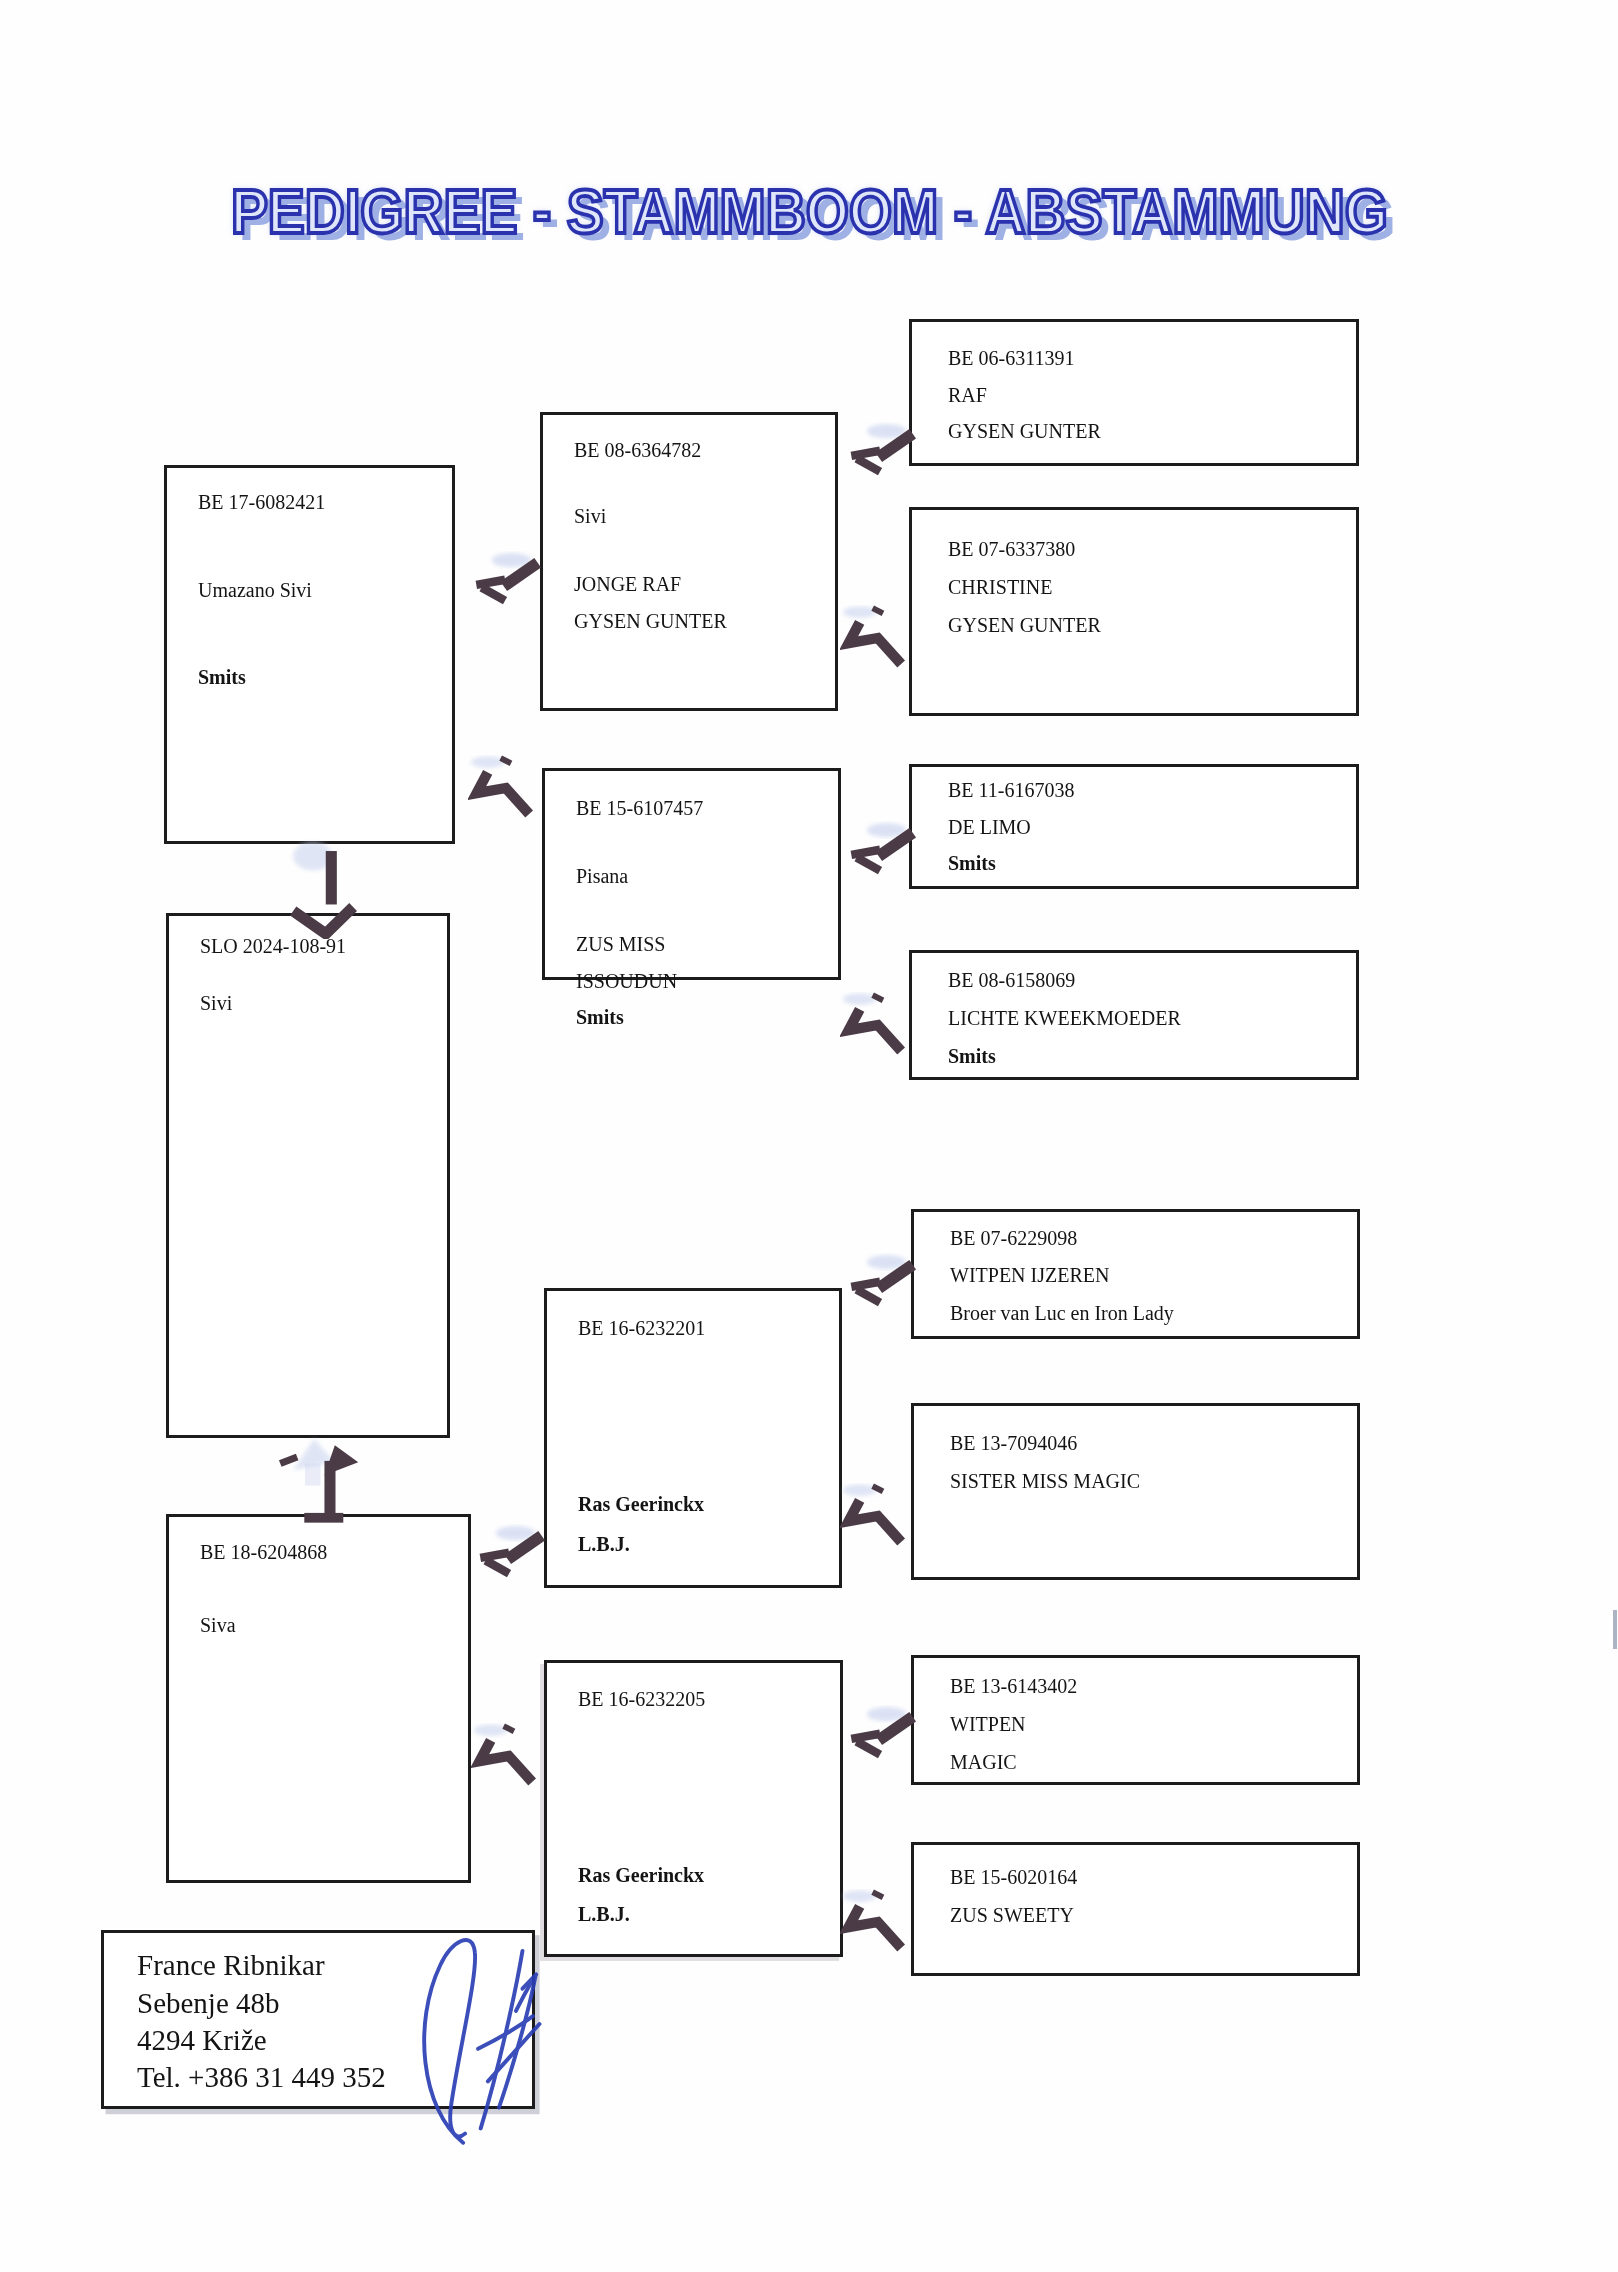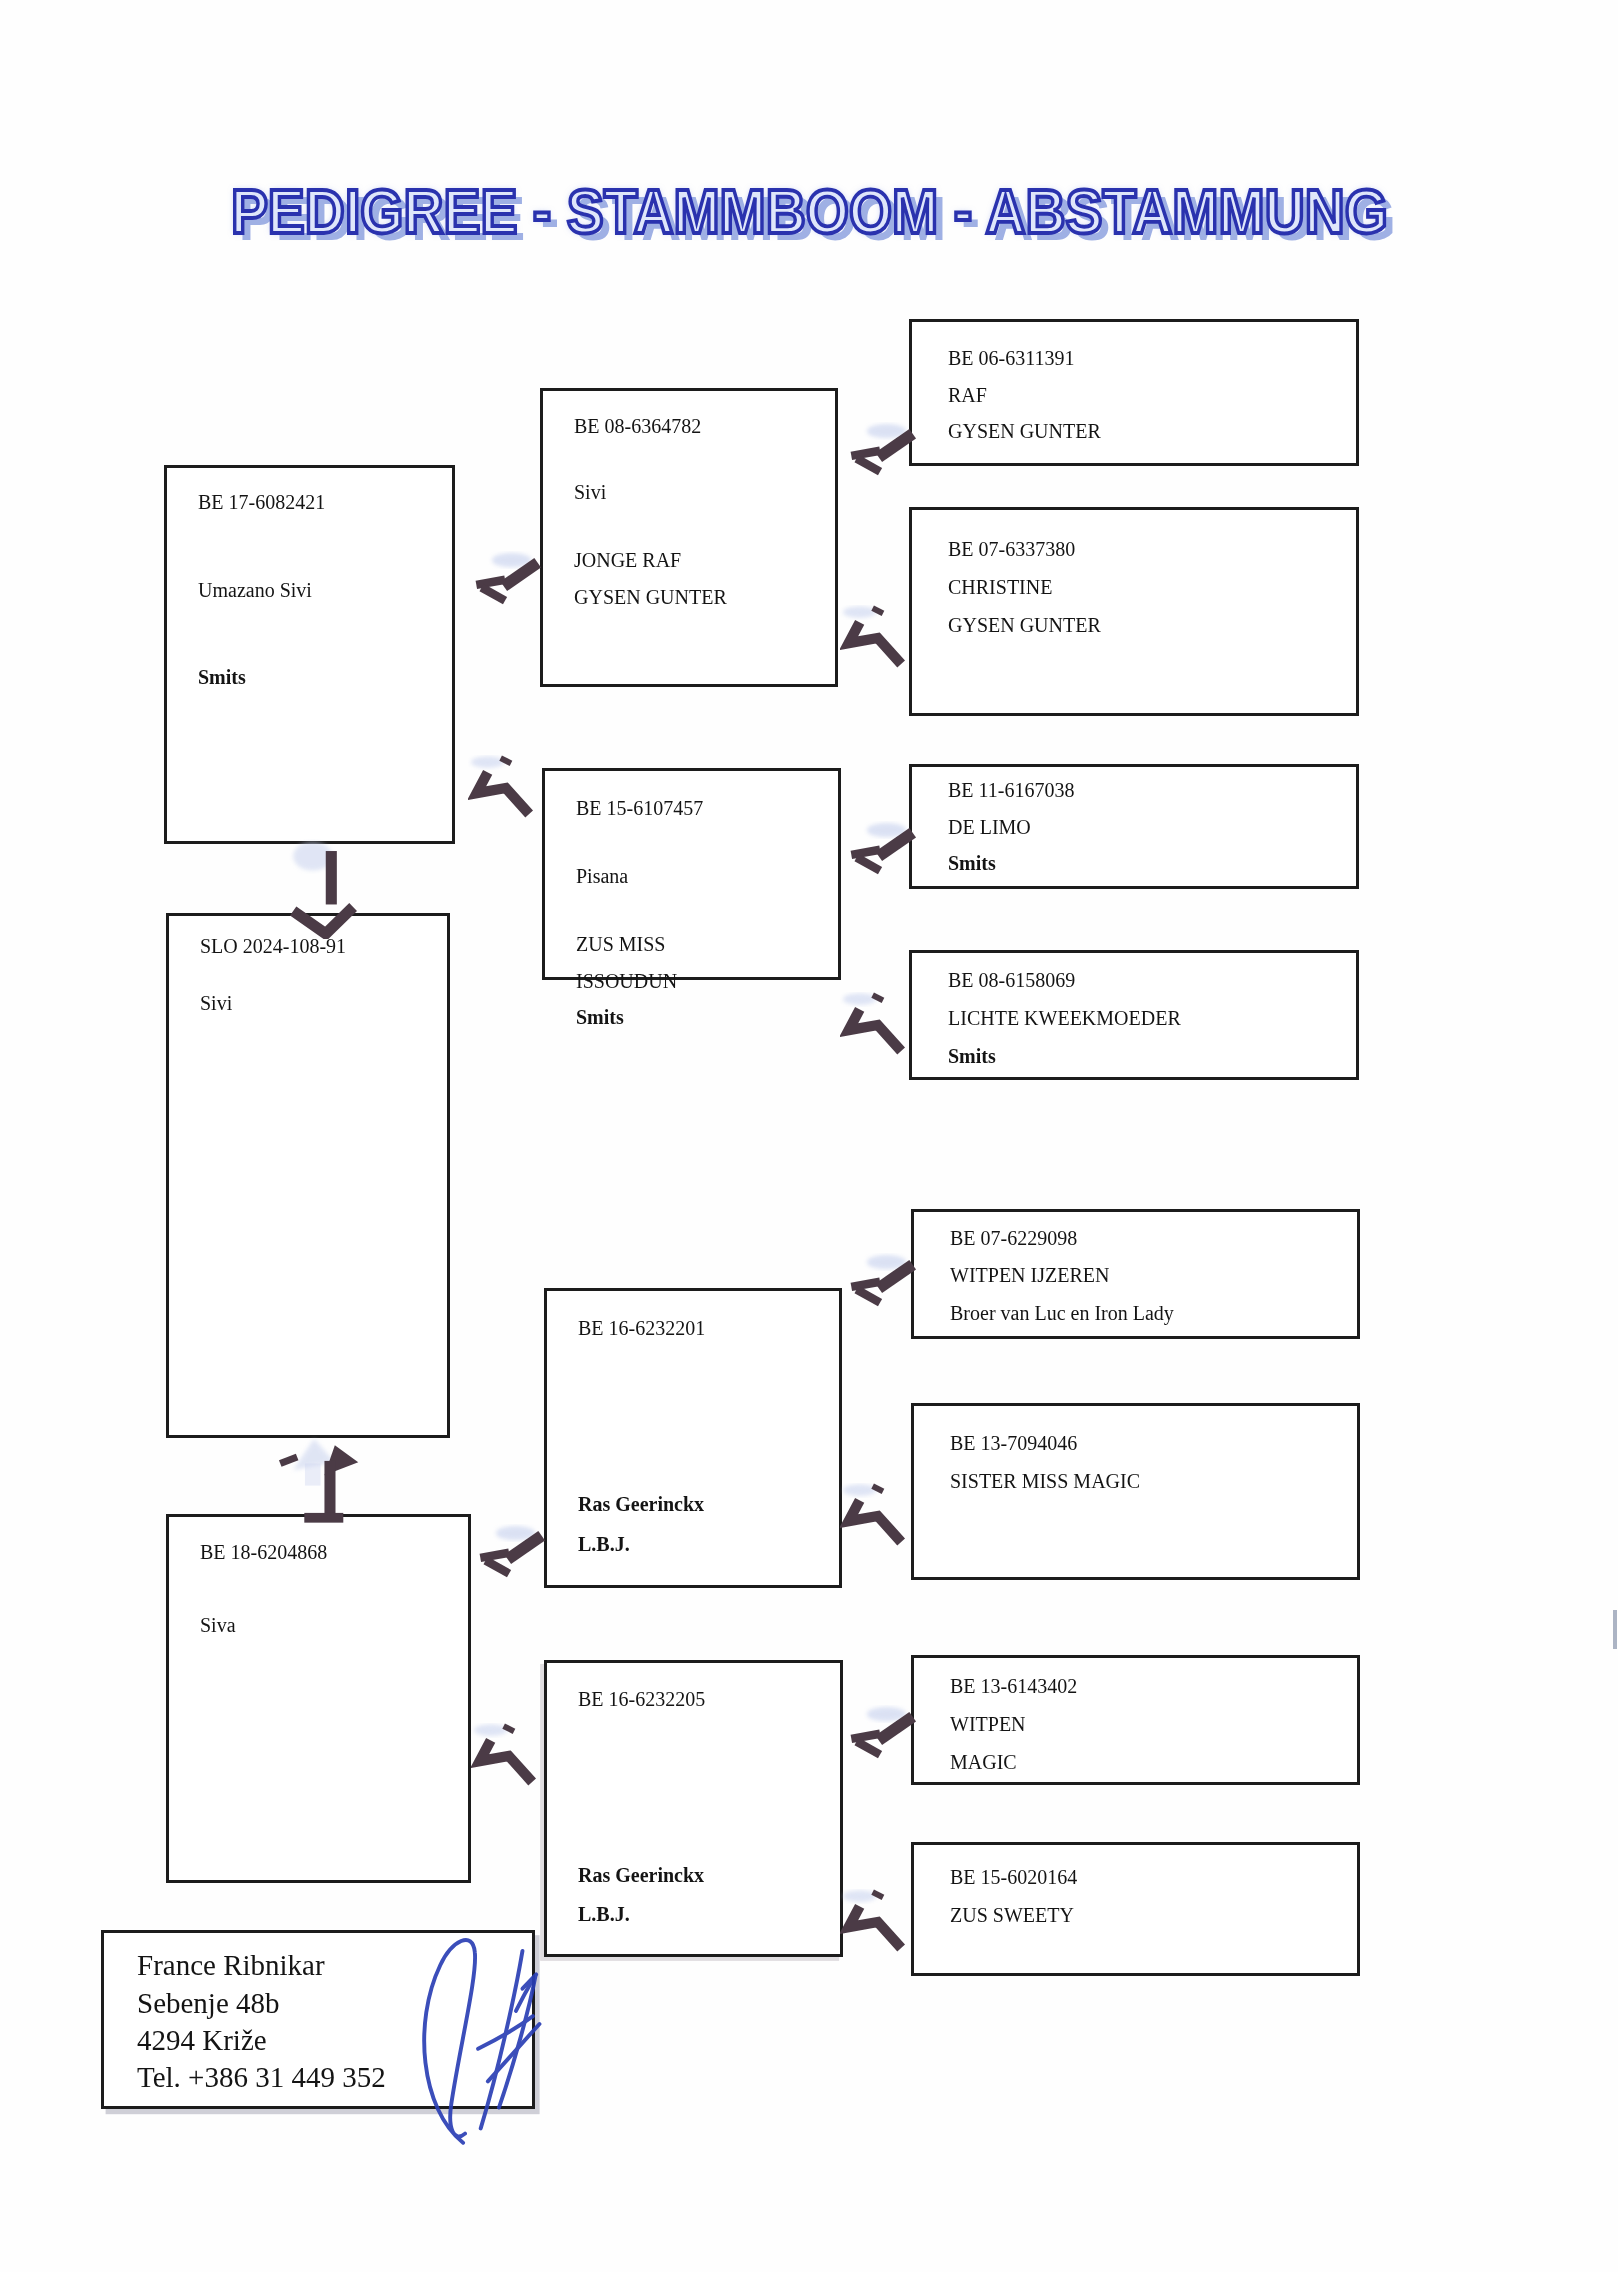--- a/index.html
+++ b/index.html
@@ -59,21 +59,21 @@
     <span class="tl" style="top:23.5px;">BE 17-6082421</span>
     <span class="tl" style="top:112px;">Umazano Sivi</span>
     <span class="tl b" style="top:199px;">Smits</span>
   </div>
 
   <div class="pbox" style="left:166px;top:1514px;width:305px;height:369px;">
     <span class="tl" style="top:25px;">BE 18-6204868</span>
     <span class="tl" style="top:98px;">Siva</span>
   </div>
 
-  <div class="pbox" style="left:540px;top:388px;width:298px;height:299px;">
+  <div class="pbox" style="left:540px;top:412px;width:298px;height:299px;">
     <span class="tl" style="top:25px;">BE 08-6364782</span>
     <span class="tl" style="top:91px;">Sivi</span>
     <span class="tl" style="top:159px;">JONGE RAF</span>
     <span class="tl" style="top:196px;">GYSEN GUNTER</span>
   </div>
 
   <div class="pbox" style="left:542px;top:768px;width:299px;height:212px;">
     <span class="tl" style="top:27px;">BE 15-6107457</span>
     <span class="tl" style="top:95px;">Pisana</span>
     <span class="tl" style="top:163px;">ZUS MISS</span>

